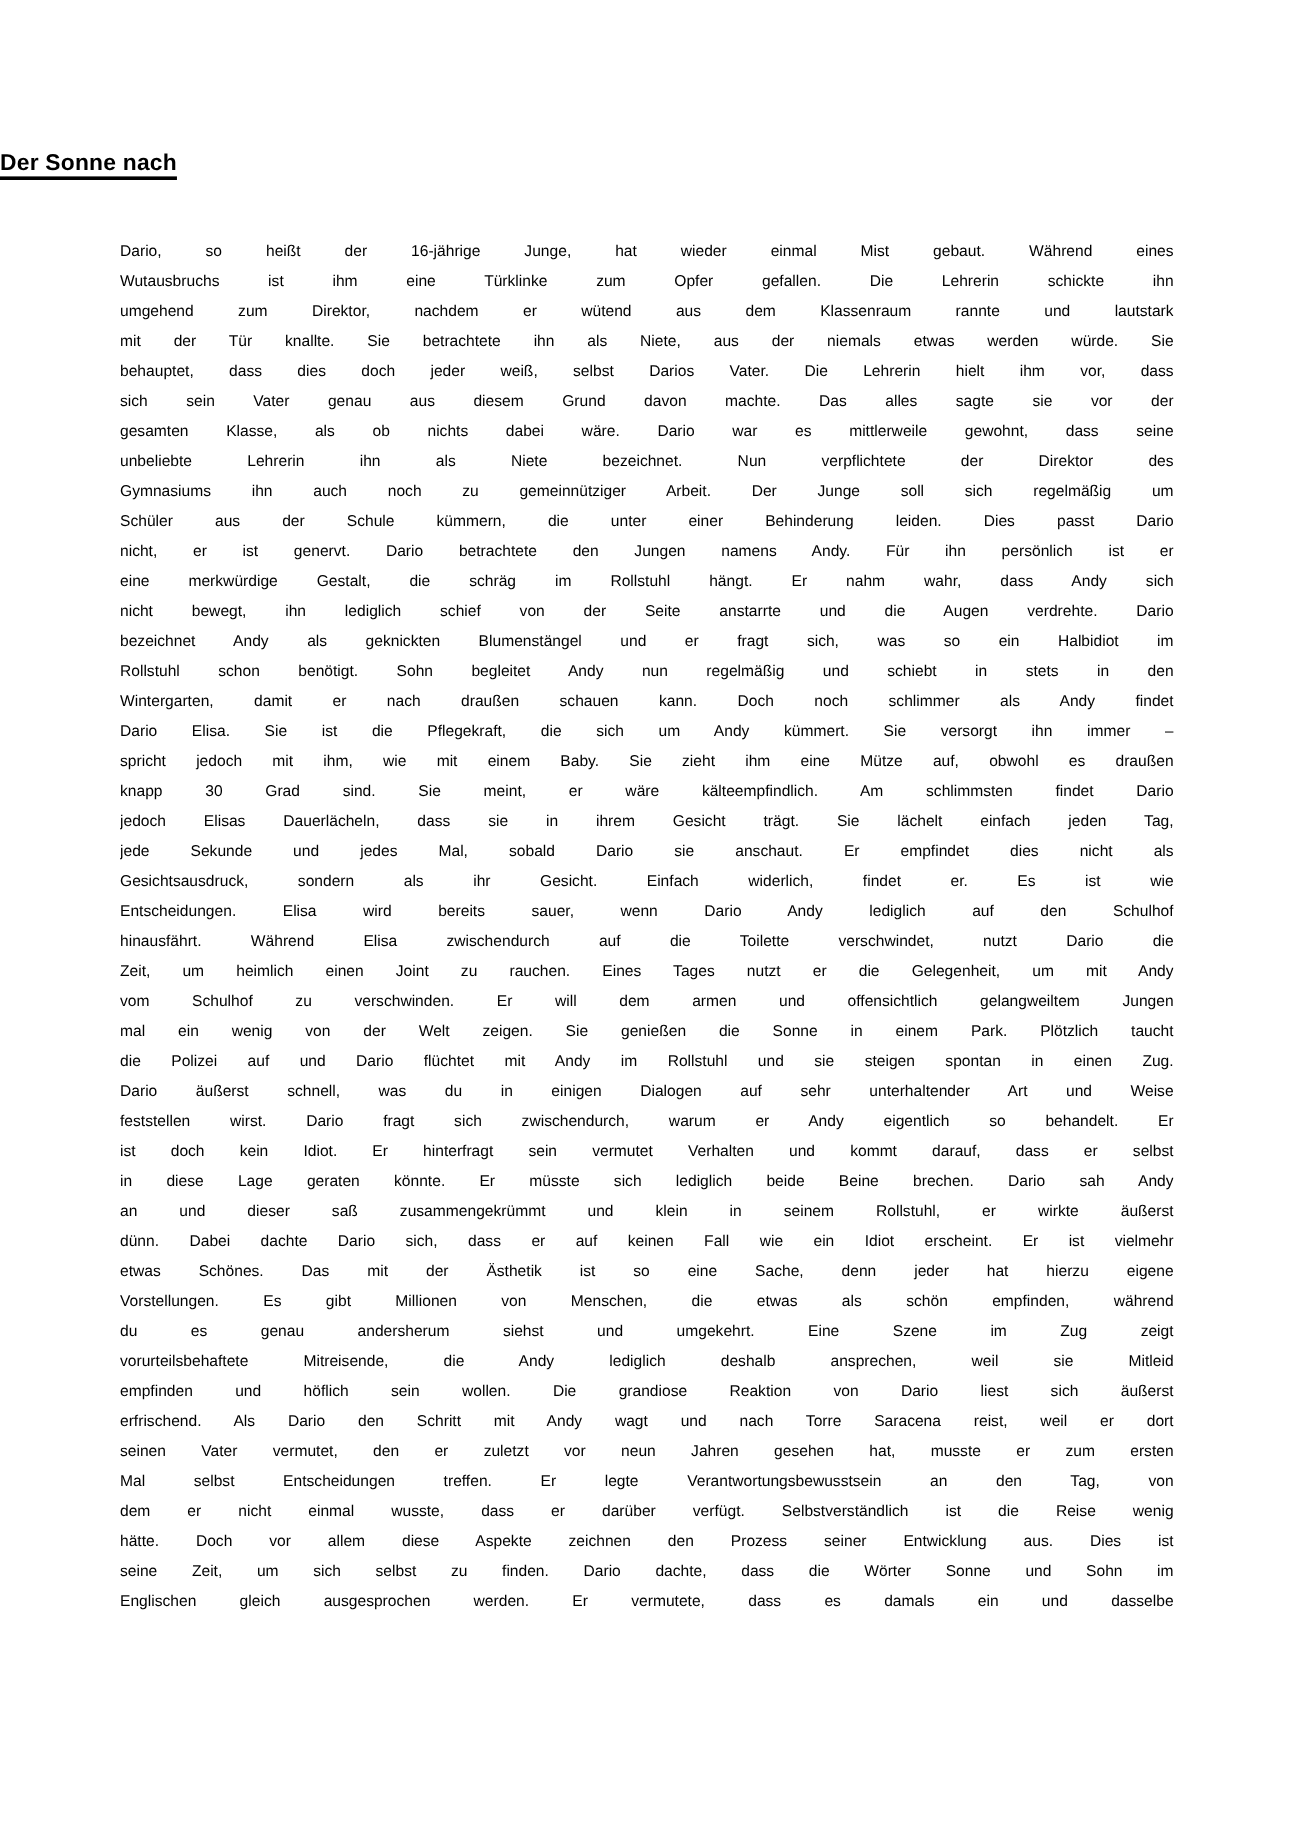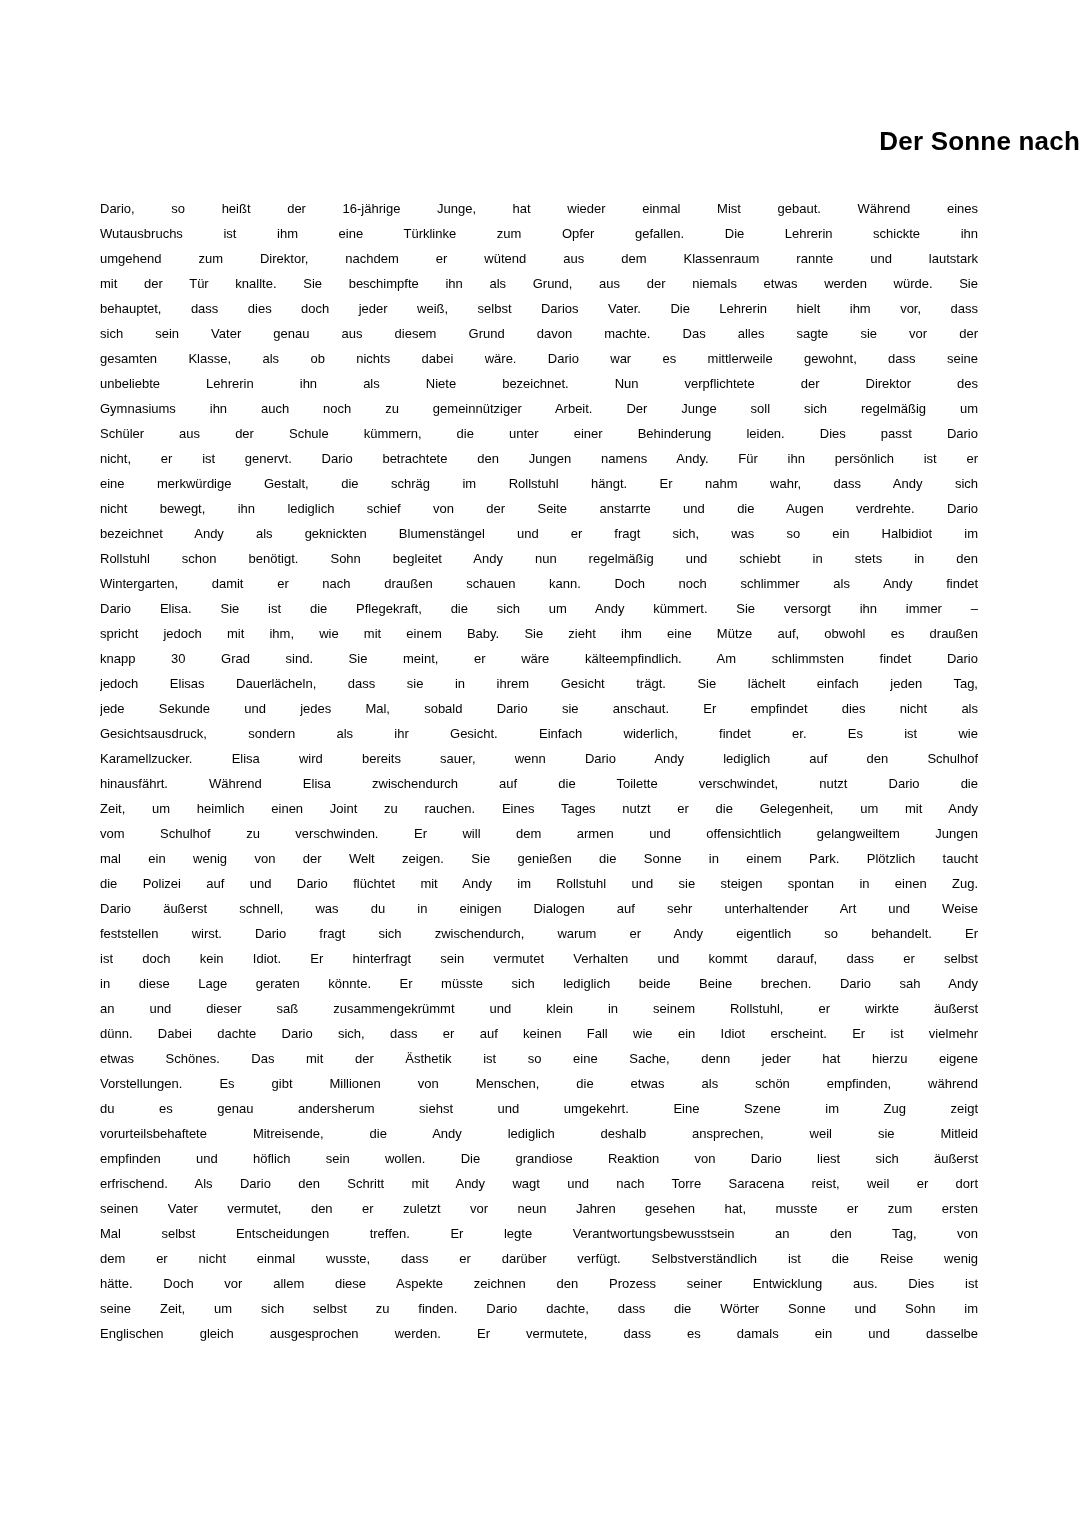--- a/index.html
+++ b/index.html
@@ -15,23 +15,24 @@
     height: 1527px;
     background: #ffffff;
     overflow: hidden;
   }
   .doc-title {
     position: absolute;
     top: 126px;
     left: 0;
     width: 100%;
     margin: 0;
-    text-align: right;
-    font-size: 26px;
+    text-align: left;
+    font-size: 19px;
     font-weight: bold;
+    text-decoration: underline;
     text-decoration-thickness: 2.5px;
     text-underline-offset: 5px;
     letter-spacing: 0.2px;
   }
   .doc-body {
     position: absolute;
     left: 100px;
     top: 196px;
     width: 878px;
   }
@@ -50,40 +51,40 @@
 <body>
 
 <div class="page">
   <h1 class="doc-title">Der Sonne nach</h1>
 
   <div class="doc-body">
 
   <div class="line">Dario, so heißt der 16-jährige Junge, hat wieder einmal Mist gebaut. Während eines</div>
       <div class="line">Wutausbruchs ist ihm eine Türklinke zum Opfer gefallen. Die Lehrerin schickte ihn</div>
       <div class="line">umgehend zum Direktor, nachdem er wütend aus dem Klassenraum rannte und lautstark</div>
-      <div class="line">mit der Tür knallte. Sie beschimpfte ihn als Grund, aus der niemals etwas werden würde. Sie</div>
+      <div class="line">mit der Tür knallte. Sie betrachtete ihn als Niete, aus der niemals etwas werden würde. Sie</div>
       <div class="line">behauptet, dass dies doch jeder weiß, selbst Darios Vater. Die Lehrerin hielt ihm vor, dass</div>
       <div class="line">sich sein Vater genau aus diesem Grund davon machte. Das alles sagte sie vor der</div>
       <div class="line">gesamten Klasse, als ob nichts dabei wäre. Dario war es mittlerweile gewohnt, dass seine</div>
       <div class="line">unbeliebte Lehrerin ihn als Niete bezeichnet. Nun verpflichtete der Direktor des</div>
       <div class="line">Gymnasiums ihn auch noch zu gemeinnütziger Arbeit. Der Junge soll sich regelmäßig um</div>
       <div class="line">Schüler aus der Schule kümmern, die unter einer Behinderung leiden. Dies passt Dario</div>
       <div class="line">nicht, er ist genervt. Dario betrachtete den Jungen namens Andy. Für ihn persönlich ist er</div>
       <div class="line">eine merkwürdige Gestalt, die schräg im Rollstuhl hängt. Er nahm wahr, dass Andy sich</div>
       <div class="line">nicht bewegt, ihn lediglich schief von der Seite anstarrte und die Augen verdrehte. Dario</div>
       <div class="line">bezeichnet Andy als geknickten Blumenstängel und er fragt sich, was so ein Halbidiot im</div>
       <div class="line">Rollstuhl schon benötigt. Sohn begleitet Andy nun regelmäßig und schiebt in stets in den</div>
       <div class="line">Wintergarten, damit er nach draußen schauen kann. Doch noch schlimmer als Andy findet</div>
       <div class="line">Dario Elisa. Sie ist die Pflegekraft, die sich um Andy kümmert. Sie versorgt ihn immer –</div>
       <div class="line">spricht jedoch mit ihm, wie mit einem Baby. Sie zieht ihm eine Mütze auf, obwohl es draußen</div>
       <div class="line">knapp 30 Grad sind. Sie meint, er wäre kälteempfindlich. Am schlimmsten findet Dario</div>
       <div class="line">jedoch Elisas Dauerlächeln, dass sie in ihrem Gesicht trägt. Sie lächelt einfach jeden Tag,</div>
       <div class="line">jede Sekunde und jedes Mal, sobald Dario sie anschaut. Er empfindet dies nicht als</div>
       <div class="line">Gesichtsausdruck, sondern als ihr Gesicht. Einfach widerlich, findet er. Es ist wie</div>
-      <div class="line">Karamellzucker. Elisa wird bereits sauer, wenn Dario Andy lediglich auf den Schulhof</div>
+      <div class="line">Entscheidungen. Elisa wird bereits sauer, wenn Dario Andy lediglich auf den Schulhof</div>
       <div class="line">hinausfährt. Während Elisa zwischendurch auf die Toilette verschwindet, nutzt Dario die</div>
       <div class="line">Zeit, um heimlich einen Joint zu rauchen. Eines Tages nutzt er die Gelegenheit, um mit Andy</div>
       <div class="line">vom Schulhof zu verschwinden. Er will dem armen und offensichtlich gelangweiltem Jungen</div>
       <div class="line">mal ein wenig von der Welt zeigen. Sie genießen die Sonne in einem Park. Plötzlich taucht</div>
       <div class="line">die Polizei auf und Dario flüchtet mit Andy im Rollstuhl und sie steigen spontan in einen Zug.</div>
       <div class="line">Dario äußerst schnell, was du in einigen Dialogen auf sehr unterhaltender Art und Weise</div>
       <div class="line">feststellen wirst. Dario fragt sich zwischendurch, warum er Andy eigentlich so behandelt. Er</div>
       <div class="line">ist doch kein Idiot. Er hinterfragt sein vermutet Verhalten und kommt darauf, dass er selbst</div>
       <div class="line">in diese Lage geraten könnte. Er müsste sich lediglich beide Beine brechen. Dario sah Andy</div>
       <div class="line">an und dieser saß zusammengekrümmt und klein in seinem Rollstuhl, er wirkte äußerst</div>

